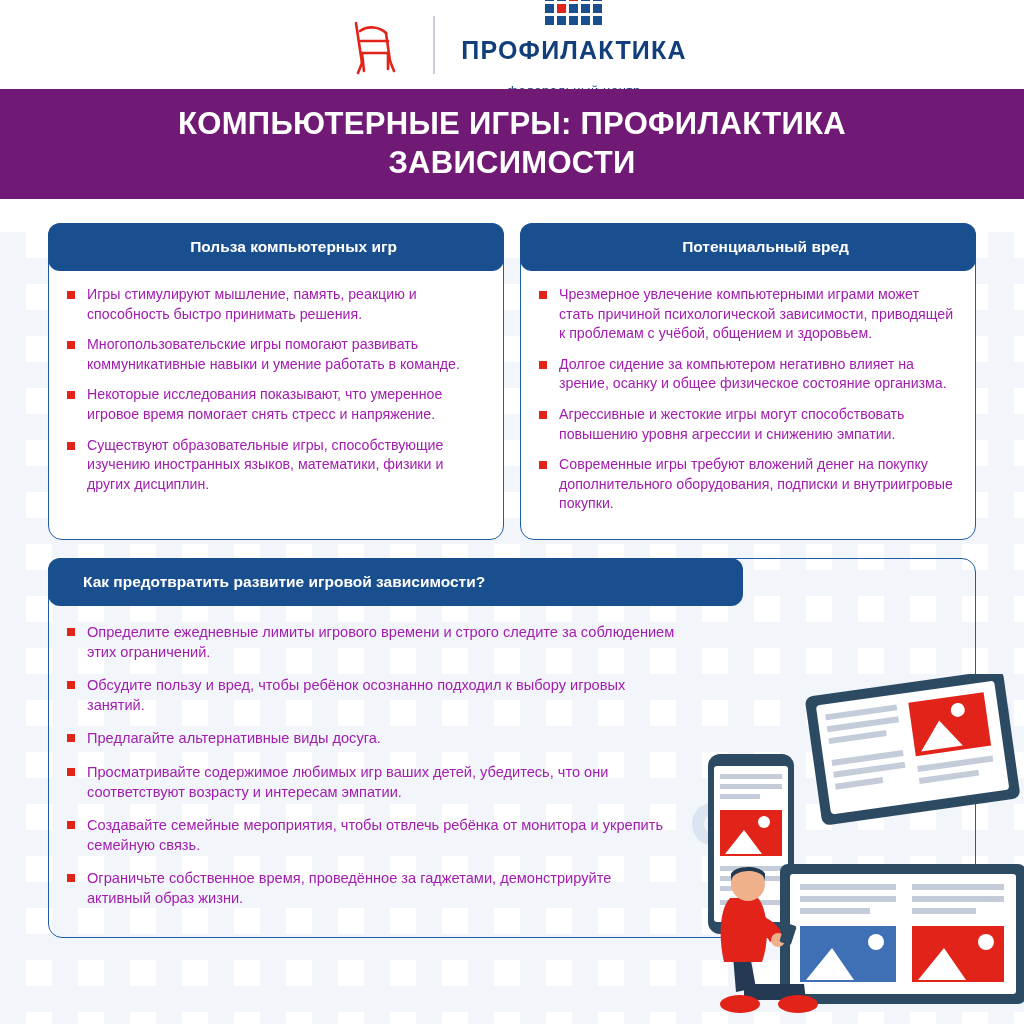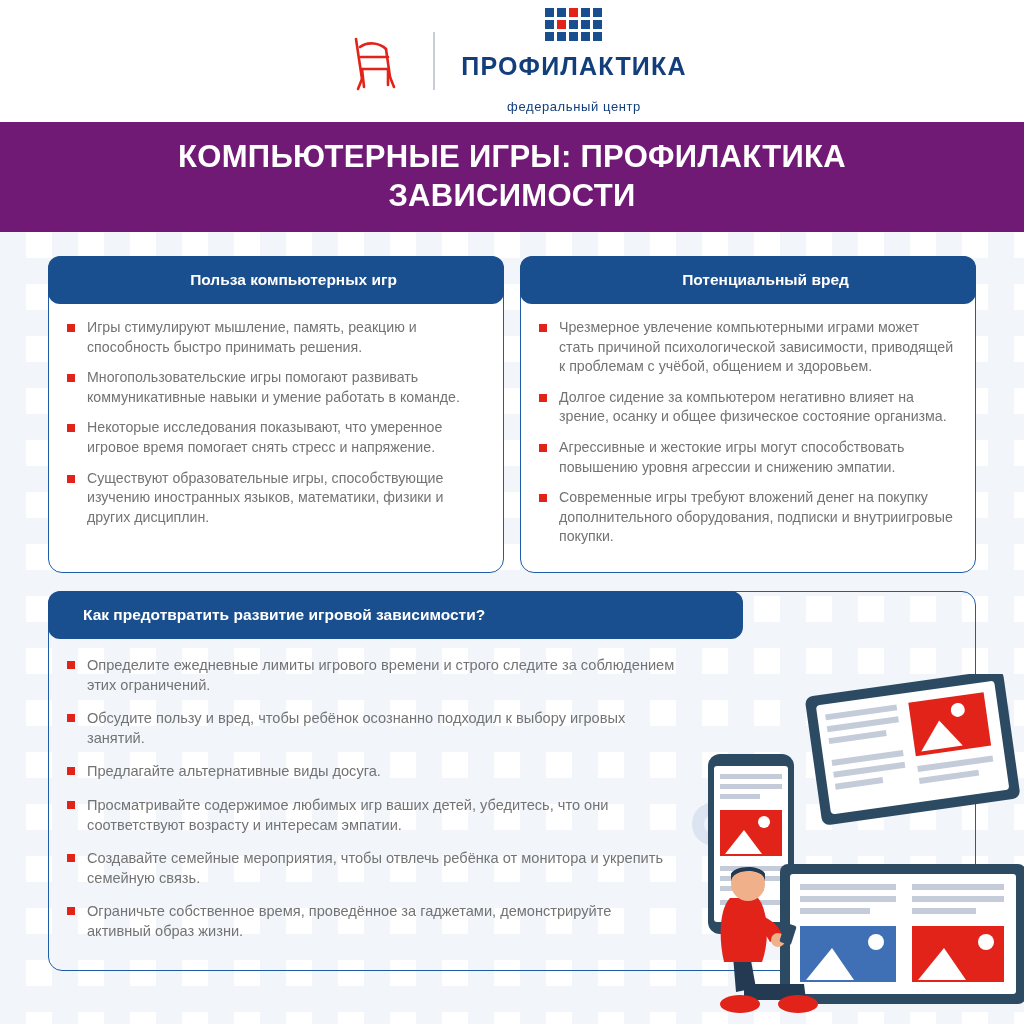--- a/index.html
+++ b/index.html
@@ -28,21 +28,21 @@
     background-image:
       linear-gradient(90deg, #eef3fa 50%, transparent 50%),
       linear-gradient(0deg, #eef3fa 50%, transparent 50%);
     background-size: 52px 52px, 52px 52px;
     opacity: .75;
   }
 
   
   .header {
     position: relative;
-    height: 122px;
+    height: 89px;
     display: flex;
     align-items: center;
     justify-content: center;
     gap: 0px;
     background: #fff;
   }
   .logo-left {
     width: 70px; height: 70px;
     display: flex; align-items: center; justify-content: center;
   }
@@ -119,21 +119,21 @@
   }
   ul.bullets {
     list-style: none;
     margin: 14px 0 0 0;
     padding: 0 18px 0 16px;
   }
   ul.bullets li {
     position: relative;
     padding-left: 22px;
     margin-bottom: 11px;
-    color: #737373;
+    color: #a21caf;
     font-size: 14.2px;
     line-height: 1.38;
   }
   ul.bullets li::before {
     content: "";
     position: absolute;
     left: 2px;
     top: 6px;
     width: 8px; height: 8px;
     background: #e2231a;

